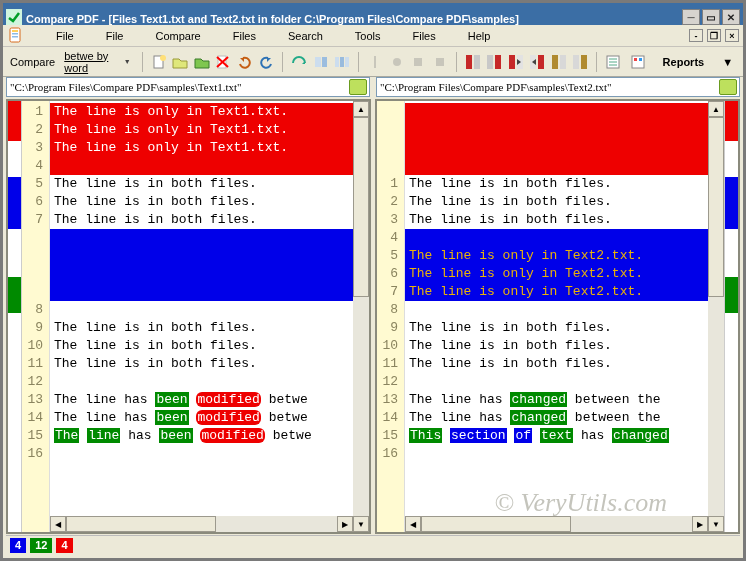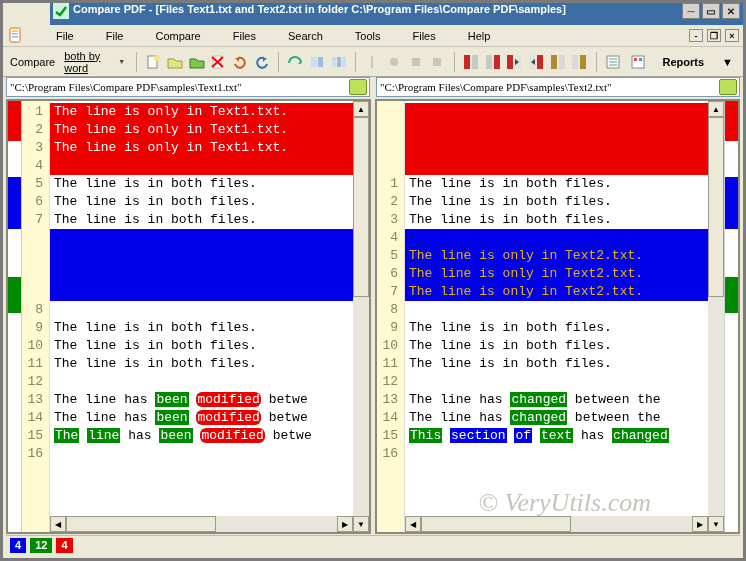--- a/index.html
+++ b/index.html
@@ -18,24 +18,23 @@
   height: 561px;
   background: #ece9d8;
   position: relative;
 }
 .titlebar {
   background: linear-gradient(#3a6ea5, #2a5088);
   background: #3b6ea5;
   color: white;
   height: 22px;
   display: flex;
-  align-items: flex-start;
+  align-items: flex-end;
   padding: 0 3px;
   font-weight: bold;
-  margin-left: 47px;
 }
 .titlebar .icon {
   width: 16px; height: 16px; margin-right: 4px;
   background: #009e28;
   border-radius: 2px;
   display:inline-block;
 }
 .titlebar .t-title { flex:1; font-size:11px; white-space:nowrap; overflow:hidden; }
 .win-btns { display:flex; gap:2px; }
 .win-btn {
@@ -139,21 +138,21 @@
   display:flex; align-items:center; gap:4px; padding:0 4px;
 }
 .stat-badge {
   color:#fff; font-weight:bold; padding:0 5px; line-height:15px; font-size:11px;
 }
 .stat-badge.blue{background:#0000e9;}
 .stat-badge.green{background:#008a00;}
 .stat-badge.red{background:#ee0000;}
 
 .watermark{
-  position:absolute; right:92px; bottom:40px; font-size:26px;
+  position:absolute; right:76px; bottom:40px; font-size:26px;
   color:#b6b6ac; font-style:italic; font-family:Georgia,serif;
   pointer-events:none; opacity:.8;
 }
 
 svg{display:block;}
 </style>
 </head>
 <body>
 <div class="frame">
 
@@ -192,21 +191,21 @@
   <div class="mdi-btns">
     <div class="mdi-btn">-</div>
     <div class="mdi-btn">❐</div>
     <div class="mdi-btn">×</div>
   </div>
 </div>
 
 <div class="toolbar">
   <span class="tb-text">Compare</span>
   <div class="tb-combo">
-    <u>both by word</u>
+    <u>betwe by word</u>
     <span class="dd">▼</span>
   </div>
   <div class="tb-sep"></div>
   <div class="tb-btn">
         <svg width="16" height="16">
           <rect x="3" y="2" width="9" height="12" fill="#fff" stroke="#888"></rect>
           <circle cx="12" cy="4" r="3" fill="#ffe079"></circle>
         </svg>
       </div>
   <div class="tb-btn">

